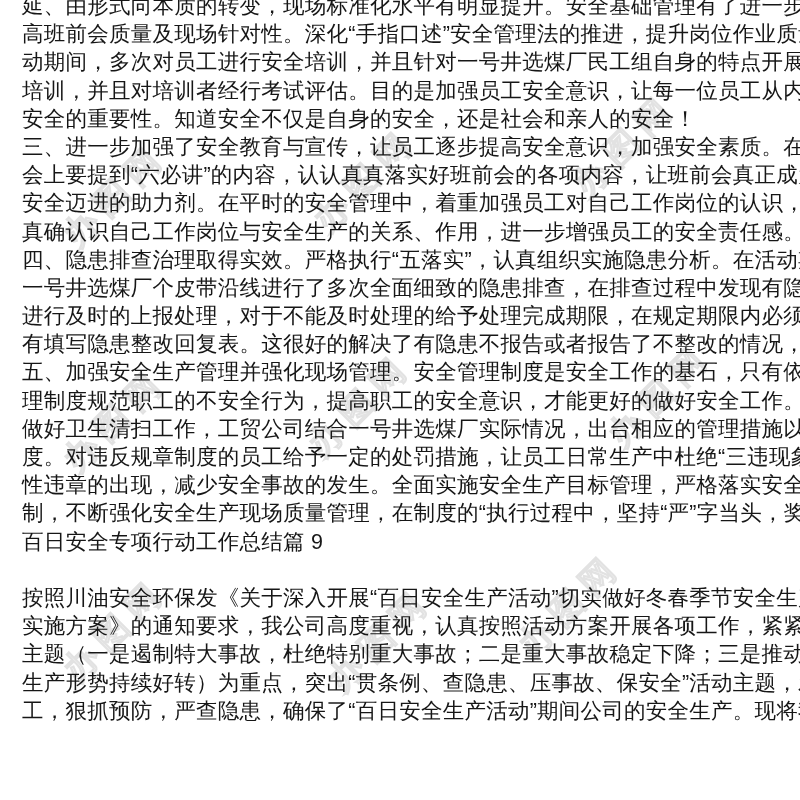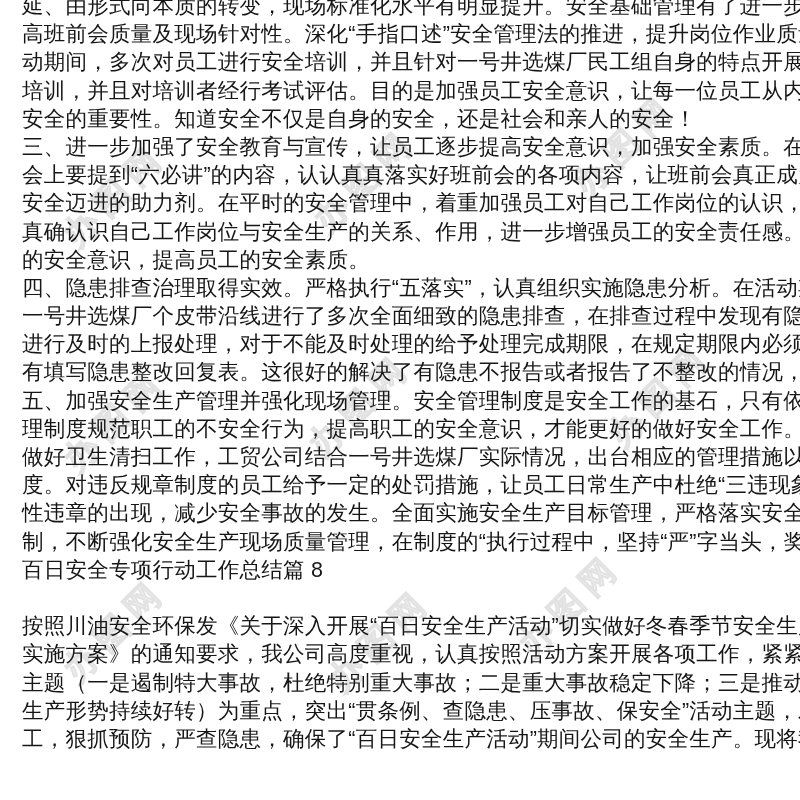--- a/index.html
+++ b/index.html
@@ -68,31 +68,30 @@
 <div class="doc" id="doc">
     <div class="line">延、由形式向本质的转变，现场标准化水平有明显提升。安全基础管理有了进一步加强，提</div>
     <div class="line">高班前会质量及现场针对性。深化“手指口述”安全管理法的推进，提升岗位作业质量。在活</div>
     <div class="line">动期间，多次对员工进行安全培训，并且针对一号井选煤厂民工组自身的特点开展安全教育</div>
     <div class="line">培训，并且对培训者经行考试评估。目的是加强员工安全意识，让每一位员工从内心认识到</div>
     <div class="line">安全的重要性。知道安全不仅是自身的安全，还是社会和亲人的安全！</div>
     <div class="line">三、进一步加强了安全教育与宣传，让员工逐步提高安全意识，加强安全素质。在每天班前</div>
     <div class="line">会上要提到“六必讲”的内容，认认真真落实好班前会的各项内容，让班前会真正成为我们向</div>
     <div class="line">安全迈进的助力剂。在平时的安全管理中，着重加强员工对自己工作岗位的认识，引导员工</div>
     <div class="line">真确认识自己工作岗位与安全生产的关系、作用，进一步增强员工的安全责任感。加强员工</div>
-    <div class="line">的安全意识，提高员工的安全素质。</div>
     <div class="line">四、隐患排查治理取得实效。严格执行“五落实”，认真组织实施隐患分析。在活动期间，对</div>
     <div class="line">一号井选煤厂个皮带沿线进行了多次全面细致的隐患排查，在排查过程中发现有隐患存在的</div>
     <div class="line">进行及时的上报处理，对于不能及时处理的给予处理完成期限，在规定期限内必须完成并且</div>
     <div class="line">有填写隐患整改回复表。这很好的解决了有隐患不报告或者报告了不整改的情况，对安全工</div>
     <div class="line">五、加强安全生产管理并强化现场管理。安全管理制度是安全工作的基石，只有依据安全管</div>
     <div class="line">理制度规范职工的不安全行为，提高职工的安全意识，才能更好的做好安全工作。为进一步</div>
     <div class="line">做好卫生清扫工作，工贸公司结合一号井选煤厂实际情况，出台相应的管理措施以及考核制</div>
     <div class="line">度。对违反规章制度的员工给予一定的处罚措施，让员工日常生产中杜绝“三违现象”和习惯</div>
     <div class="line">性违章的出现，减少安全事故的发生。全面实施安全生产目标管理，严格落实安全生产责任</div>
     <div class="line">制，不断强化安全生产现场质量管理，在制度的“执行过程中，坚持“严”字当头，奖、罚分明，</div>
-    <div class="line">百日安全专项行动工作总结篇 8</div>
+    <div class="line">百日安全专项行动工作总结篇 9</div>
     <div class="line">&nbsp;</div>
     <div class="line">按照川油安全环保发《关于深入开展“百日安全生产活动”切实做好冬春季节安全生产工作的</div>
     <div class="line">实施方案》的通知要求，我公司高度重视，认真按照活动方案开展各项工作，紧紧围绕活动</div>
     <div class="line">主题（一是遏制特大事故，杜绝特别重大事故；二是重大事故稳定下降；三是推动公司安全</div>
     <div class="line">生产形势持续好转）为重点，突出“贯条例、查隐患、压事故、保安全”活动主题，发动全体职</div>
     <div class="line">工，狠抓预防，严查隐患，确保了“百日安全生产活动”期间公司的安全生产。现将我公司“百</div>
   </div>
 
 </body></html>

